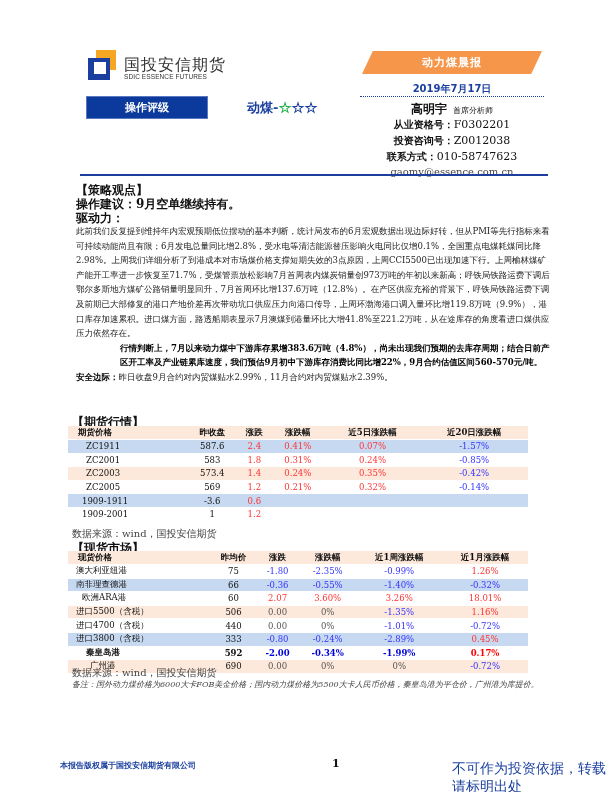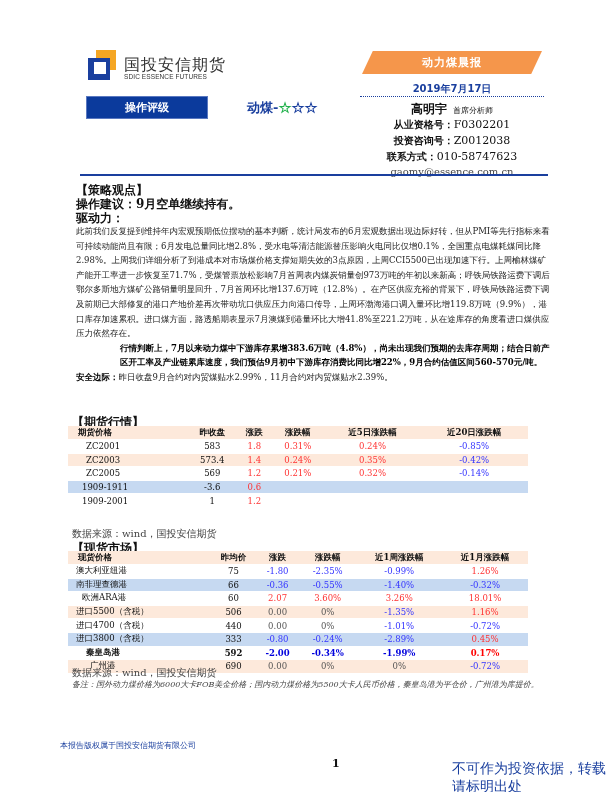--- a/index.html
+++ b/index.html
@@ -40,21 +40,21 @@
   table.data tr.r-white td{background:#fff;}
   .up{color:#ff3333;}
   .down{color:#3333ff;}
   .flat{color:#555;}
   .bold td{font-weight:bold;}
   .bold .up{color:#ff0000;}
   .bold .down{color:#0000dd;}
   .src{left:72px;font-size:10px;color:#444;}
   .note{left:72px;top:678px;width:470px;font-size:8px;color:#444;line-height:13px;font-style:italic;}
   
-  .footer-left{left:60px;top:740px;font-size:8px;font-weight:normal;color:#1a3f9e;}
+  .footer-left{left:60px;top:760px;font-size:8px;font-weight:bold;color:#1a3f9e;}
   .footer-page{left:332px;top:757px;font-size:11px;font-weight:bold;}
   .footer-right{left:452px;top:760px;font-size:14px;font-weight:normal;color:#1a3f9e;}
 </style>
 </head>
 <body>
 
 <div class="abs logo-mark">
   <svg width="30" height="30" viewBox="0 0 30 30">
     <rect x="8" y="0" width="20" height="20" fill="#f5a623"></rect>
     <rect x="0" y="8" width="22" height="22" fill="#1a3f9e"></rect>
@@ -96,20 +96,28 @@
     <tr>
       <th>期货价格</th>
       <th>昨收盘</th>
       <th>涨跌</th>
       <th>涨跌幅</th>
       <th>近5日涨跌幅</th>
       <th>近20日涨跌幅</th>
     </tr>
   </thead>
   <tbody>
+    <tr class="r-blue">
+        <td style="padding-left:18px">ZC1911</td>
+        <td>587.6</td>
+        <td class="up">2.4</td>
+        <td class="up">0.41%</td>
+        <td class="up">0.07%</td>
+        <td class="down">-1.57%</td>
+      </tr>
     <tr class="r-white">
         <td style="padding-left:18px">ZC2001</td>
         <td>583</td>
         <td class="up">1.8</td>
         <td class="up">0.31%</td>
         <td class="up">0.24%</td>
         <td class="down">-0.85%</td>
       </tr>
     <tr class="r-peach">
         <td style="padding-left:18px">ZC2003</td>

